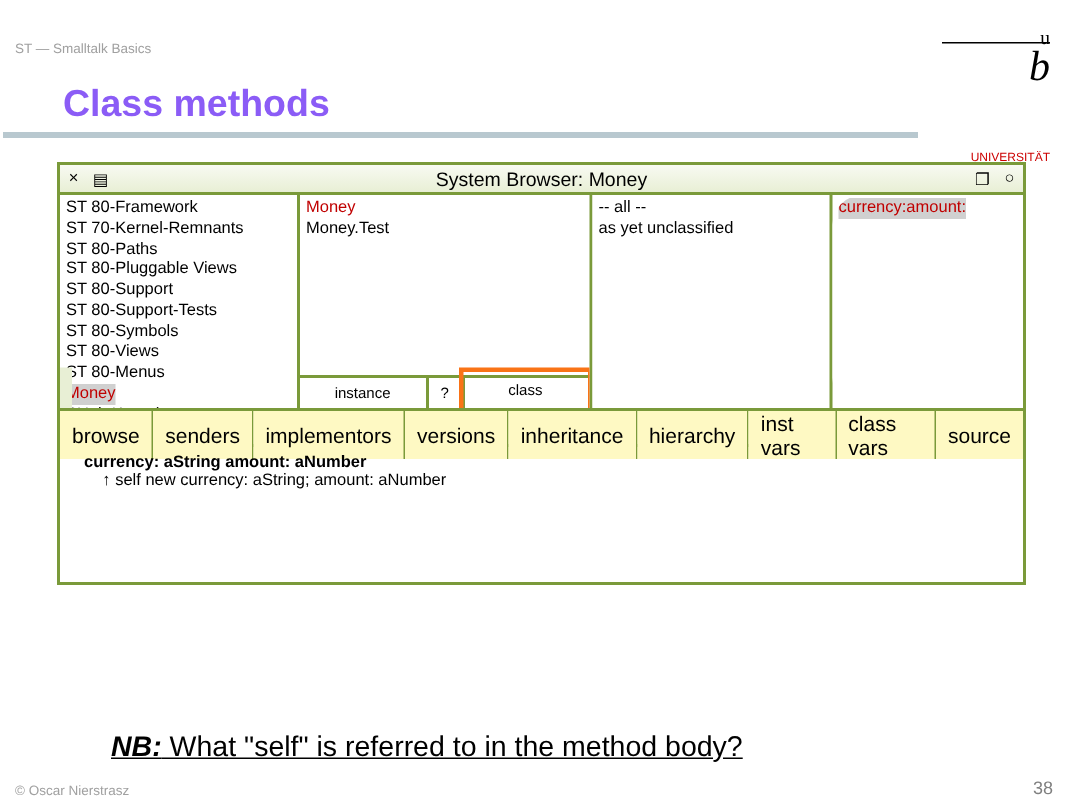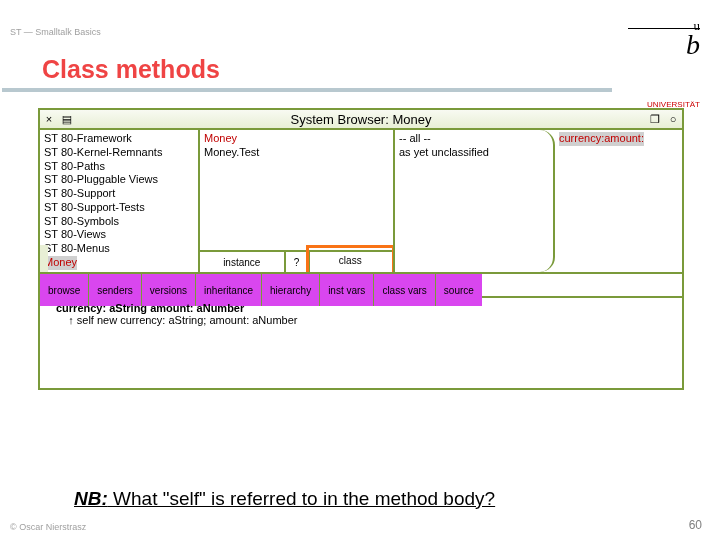--- a/index.html
+++ b/index.html
@@ -17,21 +17,21 @@
     left: 10px;
     font-size: 9px;
     color: #a0a0a0;
   }
   .slide-title {
     position: absolute;
     top: 55px;
     left: 42px;
     font-size: 25px;
     font-weight: bold;
-    color: #ef4444;
+    color: #8b5cf6;
   }
   .title-underline {
     position: absolute;
     top: 88px;
     left: 2px;
     width: 610px;
     height: 4px;
     background: #b8c8cf;
   }
   .uni-logo {
@@ -107,22 +107,22 @@
   }
   .pane {
     background: #fff;
     font-size: 11px;
     font-family: Verdana, sans-serif;
     overflow: hidden;
     position: relative;
   }
   .pane1 { width: 160px; border-right: 2px solid #7a9a3a; }
   .pane2 { width: 195px; border-right: 2px solid #7a9a3a; display: flex; flex-direction: column; }
-  .pane3 { width: 160px; border-right: 2px solid #7a9a3a; border-radius: 15px; }
-  .pane4 { flex: 1; }
+  .pane3 { width: 160px; border-right: 2px solid #7a9a3a; }
+  .pane4 { flex: 1; border-radius: 20px; }
   .pane-list {
     padding: 2px 4px;
   }
   .pane-list div {
     line-height: 1.25;
     white-space: nowrap;
   }
   .selected-red { color: #c00000; }
   .hl { background: #d0d0d0; display: inline-block; padding: 0 0; }
   .scroll-gap {
@@ -166,23 +166,23 @@
   .button-row {
     display: flex;
     border-bottom: 2px solid #7a9a3a;
     height: 24px;
   }
   .button-row > div {
     border-right: 1px solid #7a9a3a;
     display: flex;
     align-items: center;
     justify-content: center;
-    font-size: 10px;
+    font-size: 14px;
     padding: 16px 8px;
-    background: #d946ef;
+    background: #fef9c3;
   }
   .button-row > div:last-child { border-right: none; }
   .code-pane {
     padding: 4px 16px;
     font-size: 11px;
     font-family: Verdana, sans-serif;
     height: 90px;
   }
   .code-sig { font-weight: bold; }
   .footer-nb {
@@ -232,21 +232,21 @@
     <div class="btn">▤</div>
     <div class="title">System Browser: Money</div>
     <div class="btn">❐</div>
     <div class="btn">○</div>
   </div>
 
   <div class="panes">
     <div class="pane pane1">
       <div class="pane-list">
         <div>ST 80-Framework</div>
-        <div>ST 80-Kernel-Remnants</div>
+        <div>ST 70-Kernel-Remnants</div>
         <div>ST 80-Paths</div>
         <div>ST 80-Pluggable Views</div>
         <div>ST 80-Support</div>
         <div>ST 80-Support-Tests</div>
         <div>ST 80-Symbols</div>
         <div>ST 80-Views</div>
         <div>ST 80-Menus</div>
         <div class="selected-red"><span class="hl">Money</span></div>
         <div>SUnit-Kernel</div>
       </div>
@@ -277,32 +277,33 @@
     <div class="pane pane4">
       <div class="pane-list">
         <div class="selected-red"><span class="hl">currency:amount:</span></div>
       </div>
     </div>
   </div>
 
   <div class="button-row">
     <div>browse</div>
     <div>senders</div>
+    <div>implementors</div>
     <div>versions</div>
     <div>inheritance</div>
     <div>hierarchy</div>
     <div>inst vars</div>
     <div>class vars</div>
     <div>source</div>
   </div>
 
   <div class="code-pane">
     <div class="code-sig">currency: aString amount: aNumber</div>
     <div style="white-space: pre;">    ↑ self new currency: aString; amount: aNumber</div>
   </div>
 </div>
 
 <div class="footer-nb">
   <span class="nb">NB:</span><span class="rest"> What "self" is referred to in the method body?</span>
 </div>
 
 <div class="copyright">© Oscar Nierstrasz</div>
-<div class="page-num">60</div>
+<div class="page-num">38</div>
 
 </body></html>

